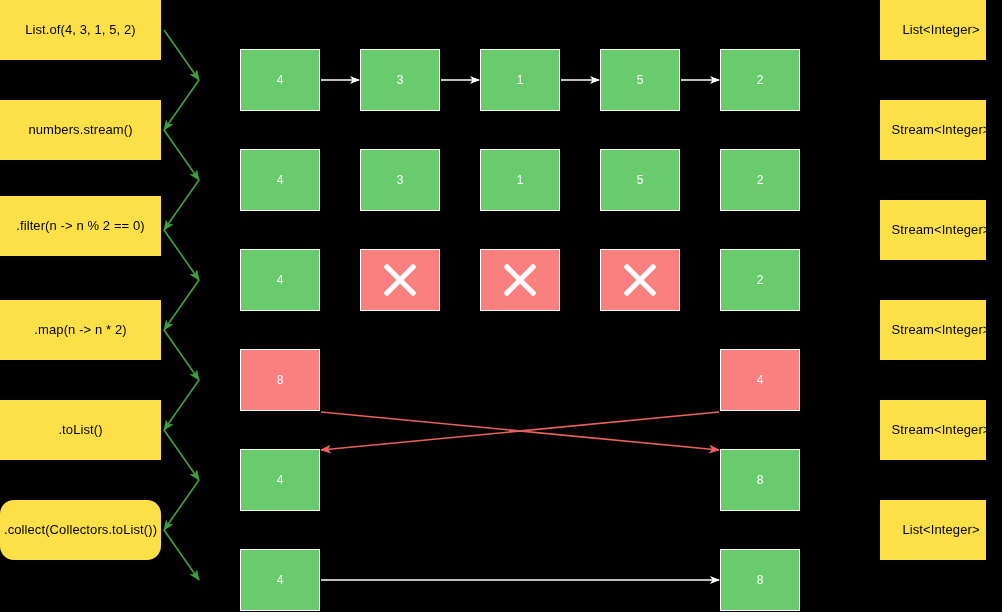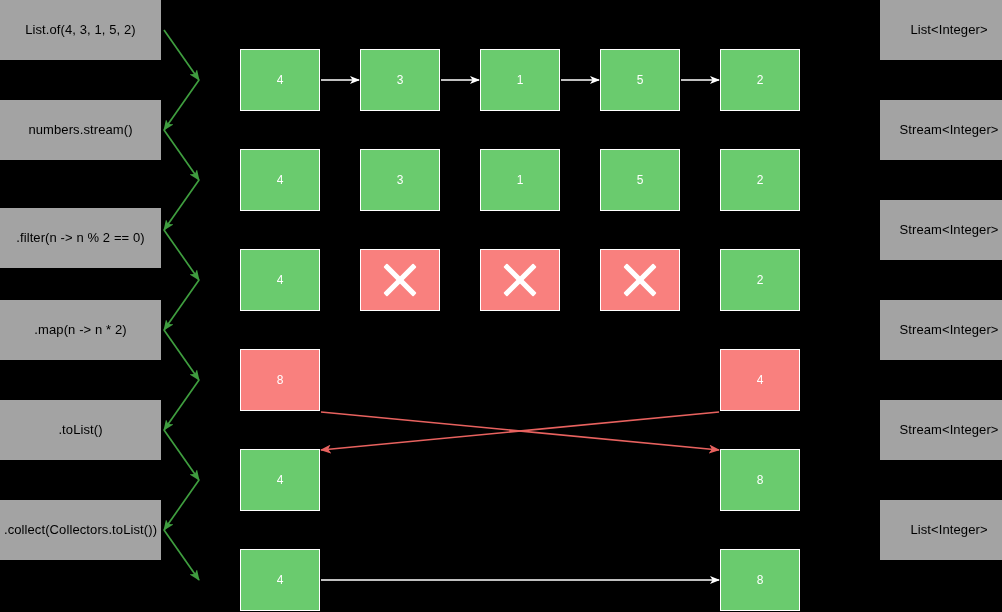--- a/index.html
+++ b/index.html
@@ -15,34 +15,34 @@
     position: relative;
     width: 1002px;
     height: 612px;
     background: #000000;
     overflow: hidden;
   }
 
   
   .plate {
     position: absolute;
-    background: #a3a3a3;
+    background: #fde047;
     color: #000000;
     display: flex;
     align-items: center;
     justify-content: center;
     box-sizing: border-box;
     font-size: 13px;
     line-height: 1.1;
     text-align: center;
     white-space: nowrap;
     letter-spacing: 0.1px;
   }
   .plate-left  { left: 0px;   width: 161px; height: 60px; }
-  .plate-right { left: 880px; width: 122px; height: 60px; padding-left: 16px; }
+  .plate-right { left: 880px; width: 106px; height: 60px; padding-left: 16px; }
 
   
   .cell {
     position: absolute;
     width: 80px;
     height: 62px;
     box-sizing: border-box;
     border: 1px solid #ffffff;
     display: flex;
     align-items: center;
@@ -130,30 +130,30 @@
       </g>
   </svg>
 
   <div id="stage-plates">
       <div class="plate plate-left" style="top: 0px;">
         <span>List.of(4, 3, 1, 5, 2)</span>
       </div>
       <div class="plate plate-left" style="top: 100px; justify-content: center;">
         <span>numbers.stream()</span>
       </div>
-      <div class="plate plate-left" style="top: 208px;">
+      <div class="plate plate-left" style="top: 196px;">
         <span>.filter(n -&gt; n % 2 == 0)</span>
       </div>
       <div class="plate plate-left" style="top: 300px;">
         <span>.map(n -&gt; n * 2)</span>
       </div>
       <div class="plate plate-left" style="top: 400px;">
         <span>.toList()</span>
       </div>
-      <div class="plate plate-left" style="top: 500px;">
+      <div class="plate plate-left" style="top: 500px; border-radius: 14px;">
         <span>.collect(Collectors.toList())</span>
       </div>
     </div>
 
   <div id="type-plates">
       <div class="plate plate-right" style="top: 0px;">
         <span>List&lt;Integer&gt;</span>
       </div>
       <div class="plate plate-right" style="top: 100px;">
         <span>Stream&lt;Integer&gt;</span>

